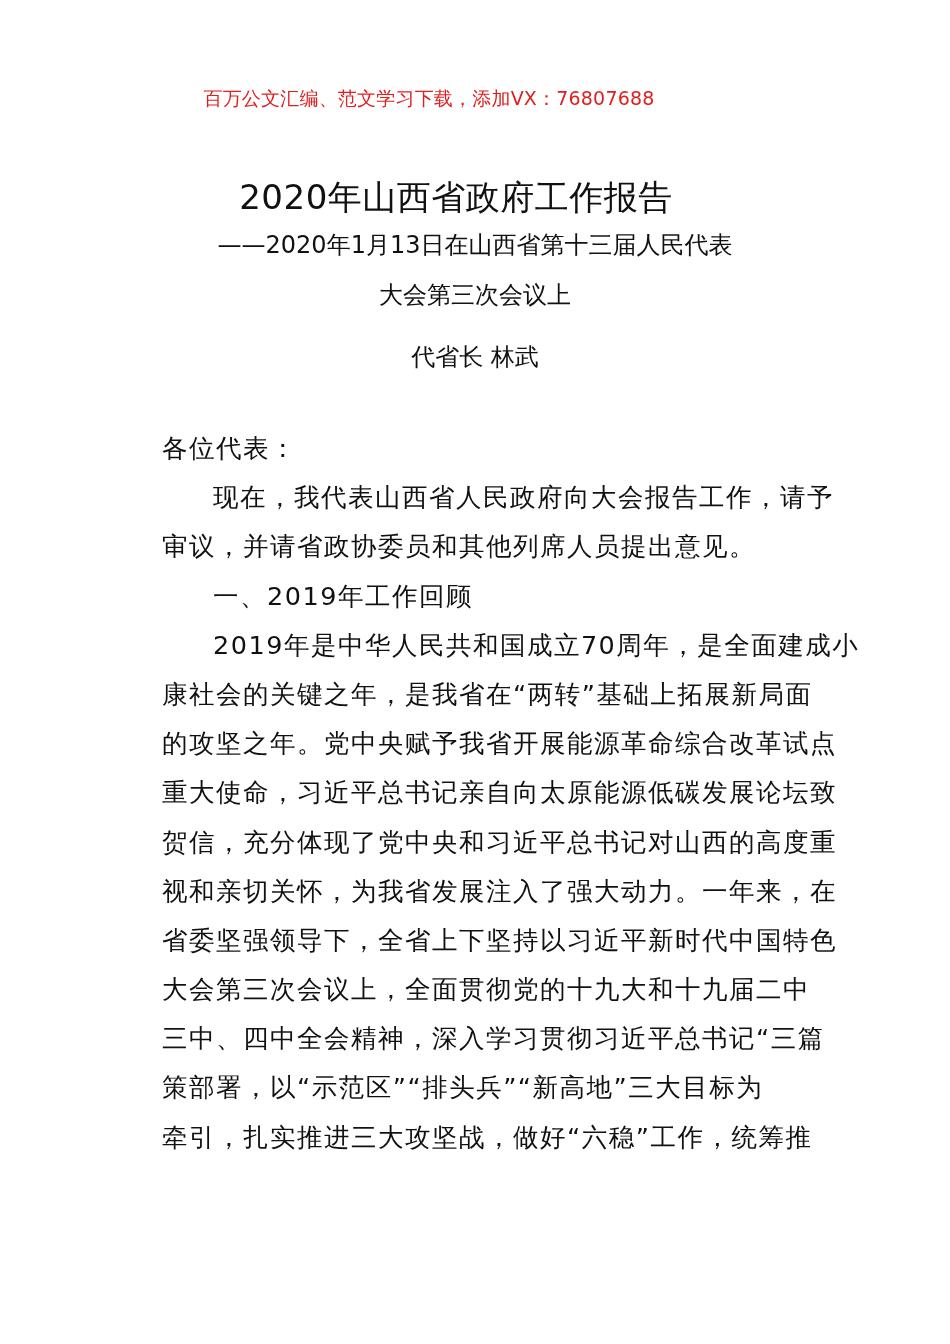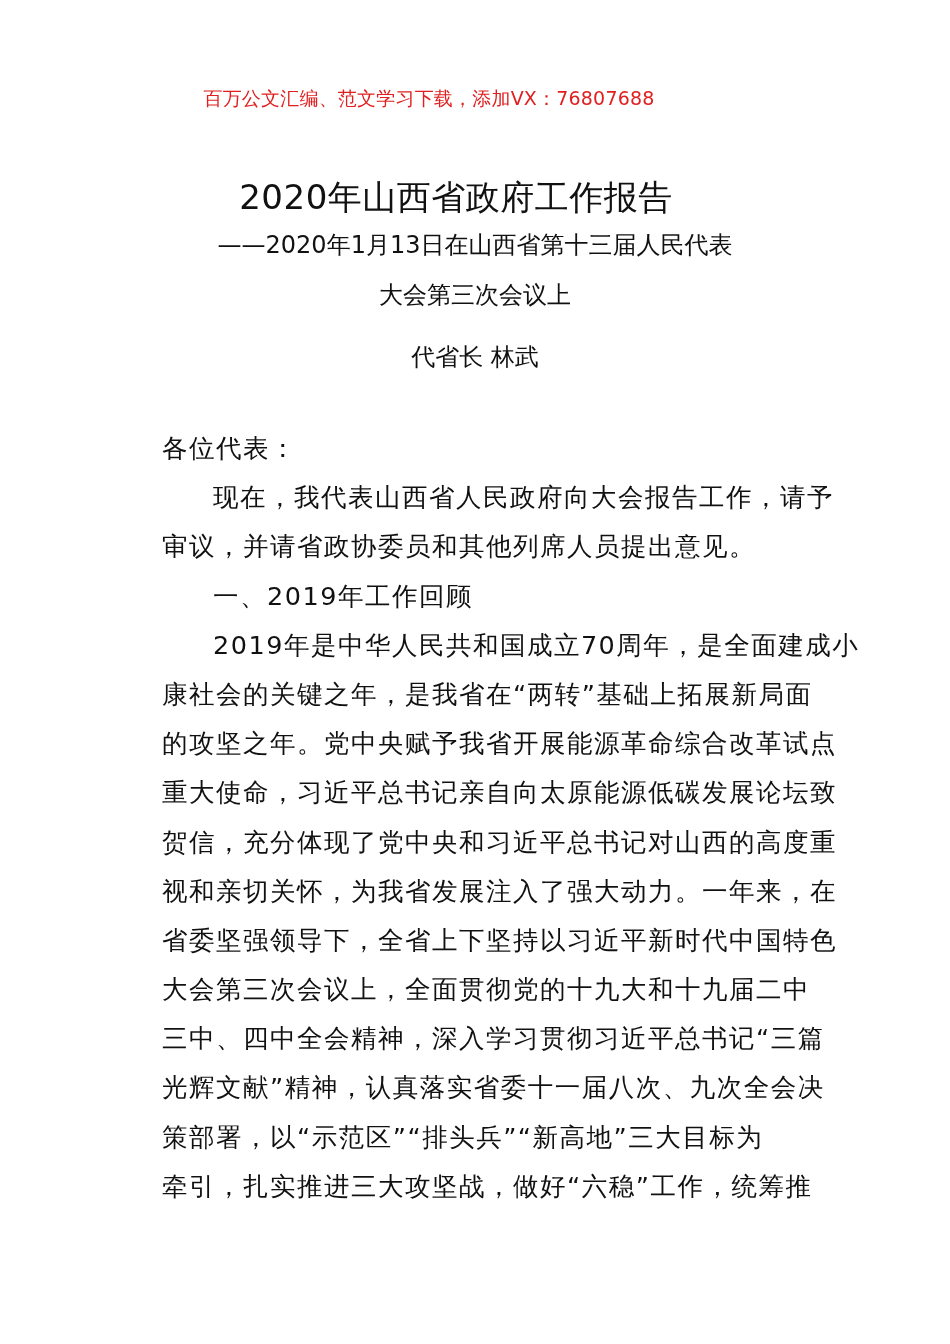--- a/index.html
+++ b/index.html
@@ -37,16 +37,15 @@
   <div class="line indent">一、2019年工作回顾</div>
   <div class="line indent">2019年是中华人民共和国成立70周年，是全面建成小</div>
   <div class="line">康社会的关键之年，是我省在“两转”基础上拓展新局面</div>
   <div class="line">的攻坚之年。党中央赋予我省开展能源革命综合改革试点</div>
   <div class="line">重大使命，习近平总书记亲自向太原能源低碳发展论坛致</div>
   <div class="line">贺信，充分体现了党中央和习近平总书记对山西的高度重</div>
   <div class="line">视和亲切关怀，为我省发展注入了强大动力。一年来，在</div>
   <div class="line">省委坚强领导下，全省上下坚持以习近平新时代中国特色</div>
   <div class="line">大会第三次会议上，全面贯彻党的十九大和十九届二中</div>
   <div class="line">三中、四中全会精神，深入学习贯彻习近平总书记“三篇</div>
-  <div class="line">光辉文献”精神，认真落实省委十一届八次、九次全会决</div>
   <div class="line">策部署，以“示范区”“排头兵”“新高地”三大目标为</div>
   <div class="line">牵引，扎实推进三大攻坚战，做好“六稳”工作，统筹推</div>
 </div>
 
 </body></html>

